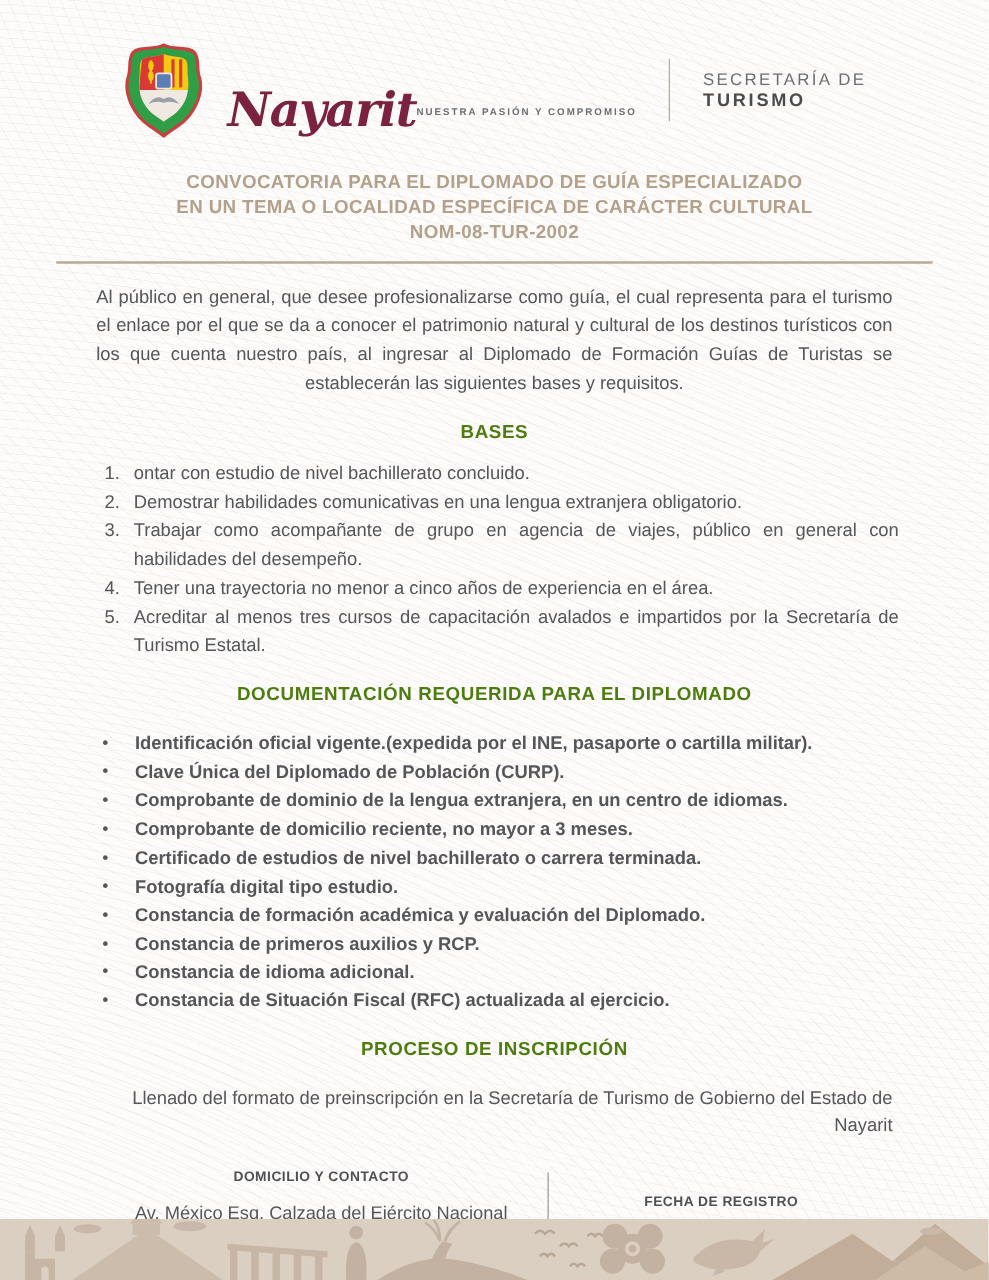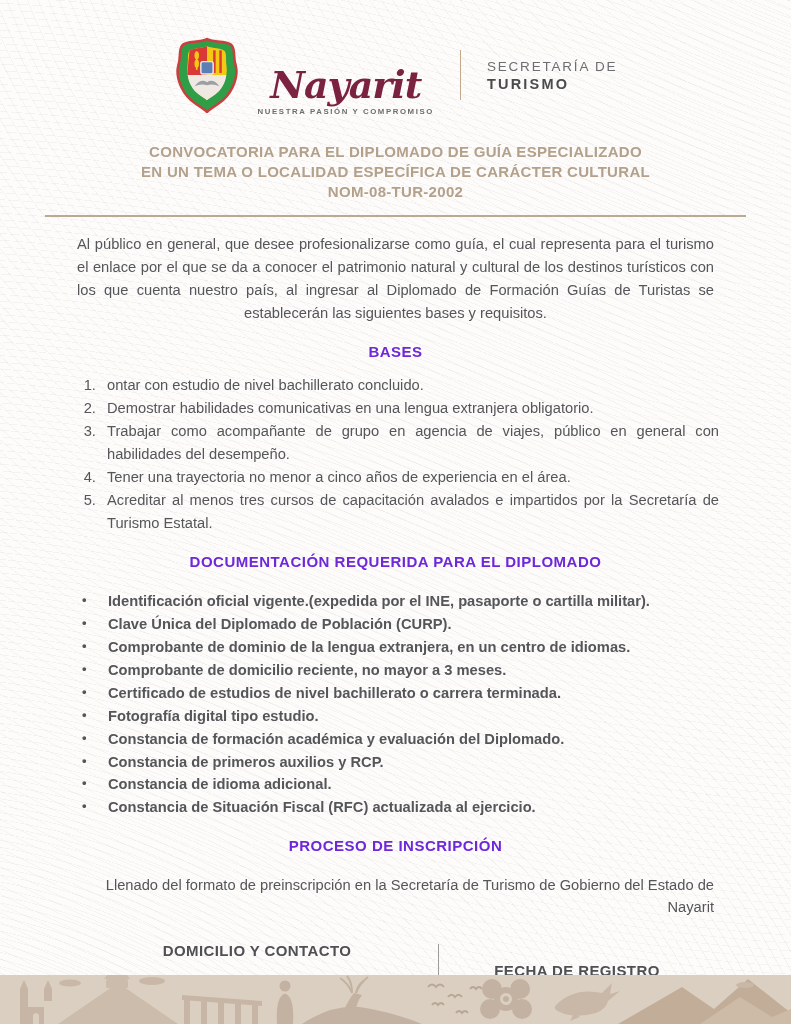--- a/index.html
+++ b/index.html
@@ -13,21 +13,21 @@
     position:absolute;inset:0;pointer-events:none;z-index:0;
     background:
       repeating-radial-gradient(1600px 1200px at -15% 120%, rgba(150,140,128,0.085) 0 1px, transparent 1px 9px),
       repeating-radial-gradient(1800px 1400px at 115% -20%, rgba(150,140,128,0.07) 0 1px, transparent 1px 10px);
   }
   .page{position:relative;z-index:1;}
 
   
   .header{display:flex;align-items:center;justify-content:center;padding-top:34px;gap:14px;}
   .crest{width:66px;height:76px;flex:0 0 auto;}
-  .brand{display:flex;flex-direction:column;align-items:center;margin-left:4px;margin-top:32px;}
+  .brand{display:flex;align-items:center;margin-left:4px;margin-top:32px;}
   .brand-script{
     font-family:"DejaVu Serif",serif;font-style:italic;font-weight:bold;
     font-size:38px;color:#7b2240;line-height:1;letter-spacing:-1px;
   }
   .brand-tag{font-size:7.8px;letter-spacing:1.6px;color:#6d6e71;font-weight:bold;margin-top:3px;}
   .vdiv{width:1px;height:50px;background:#c3a98c;margin:0 12px;}
   .sect{display:flex;flex-direction:column;}
   .sect-1{font-size:13.5px;letter-spacing:1.8px;color:#6d6e71;}
   .sect-2{font-size:14.5px;letter-spacing:2.2px;color:#4a4b4d;font-weight:bold;margin-top:2px;}
 
@@ -37,38 +37,38 @@
     color:#b3a18c;font-weight:bold;font-size:15px;line-height:1.33;letter-spacing:.3px;
   }
   .rule{border:0;border-top:2px solid #b9aa96;margin:13px 45px 0;}
 
   .intro{
     margin:16px 77px 11px;font-size:14.7px;line-height:1.56;
     text-align:justify;text-align-last:center;
   }
 
   .h-section{
-    text-align:center;font-size:15px;font-weight:bold;color:#6d28d9;
+    text-align:center;font-size:15px;font-weight:bold;color:#4d7c0f;
     letter-spacing:.5px;margin:18px 60px 0;
   }
 
   ol.bases{margin:14px 72px 0 80px;padding-left:20px;font-size:14.7px;line-height:1.57;}
   ol.bases li{padding-left:7px;text-align:justify;text-align-last:left;}
 
   ul.docs{margin:20px 72px 0 80px;padding:0;list-style:none;font-size:14.7px;line-height:1.56;}
   ul.docs li{position:relative;padding-left:28px;text-align:left;font-weight:bold;}
   ul.docs li::before{content:"•";position:absolute;left:2px;top:0;font-size:13px;color:#55565a;}
 
   .proceso-text{margin:20px 77px 0;font-size:14.7px;line-height:1.5;text-align:right;}
 
   .contact{display:flex;margin:22px 76px 0;align-items:stretch;}
   .contact-left{flex:0 0 362px;text-align:center;padding-top:2px;}
   .contact-div{width:1px;background:#9a9b9d;margin:4px 0 8px;}
   .contact-right{flex:1;text-align:center;padding-top:22px;}
-  .contact h3{margin:0 0 12px;font-size:15px;font-weight:bold;color:#4f5054;letter-spacing:.4px;}
+  .contact h3{margin:0 0 12px;font-size:11px;font-weight:bold;color:#4f5054;letter-spacing:.4px;}
   .contact-lines div{font-size:14.6px;line-height:1.52;}
   .registro-text{font-size:14.8px;margin-top:12px;}
 
   .footer{position:absolute;left:0;bottom:0;width:791px;height:49px;z-index:2;}
   .footer svg{display:block;}
 </style>
 </head>
 <body>
 
 <div class="waves"></div>

